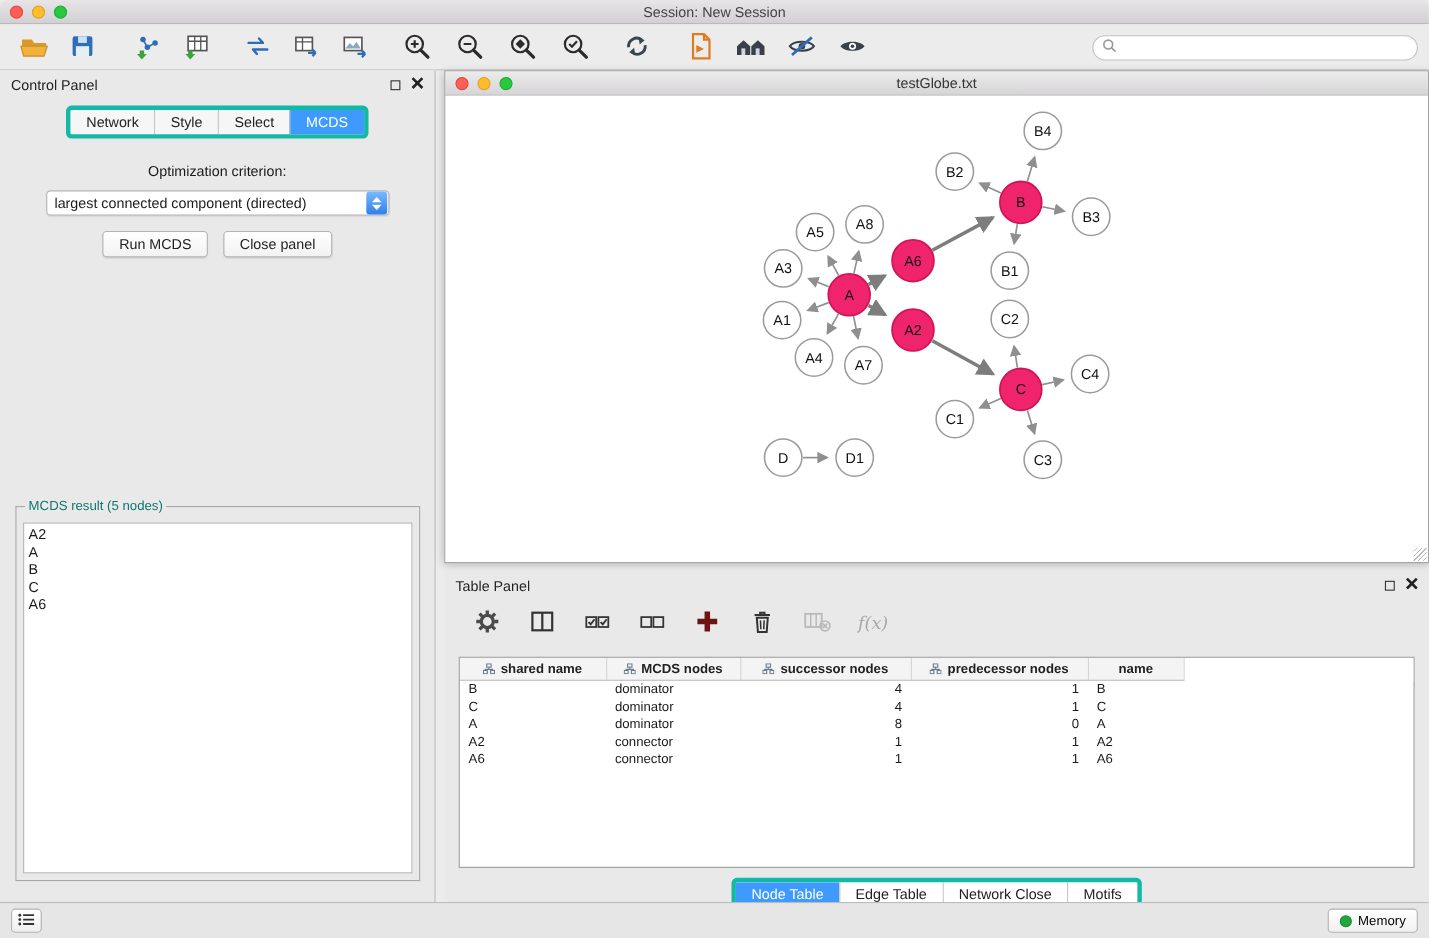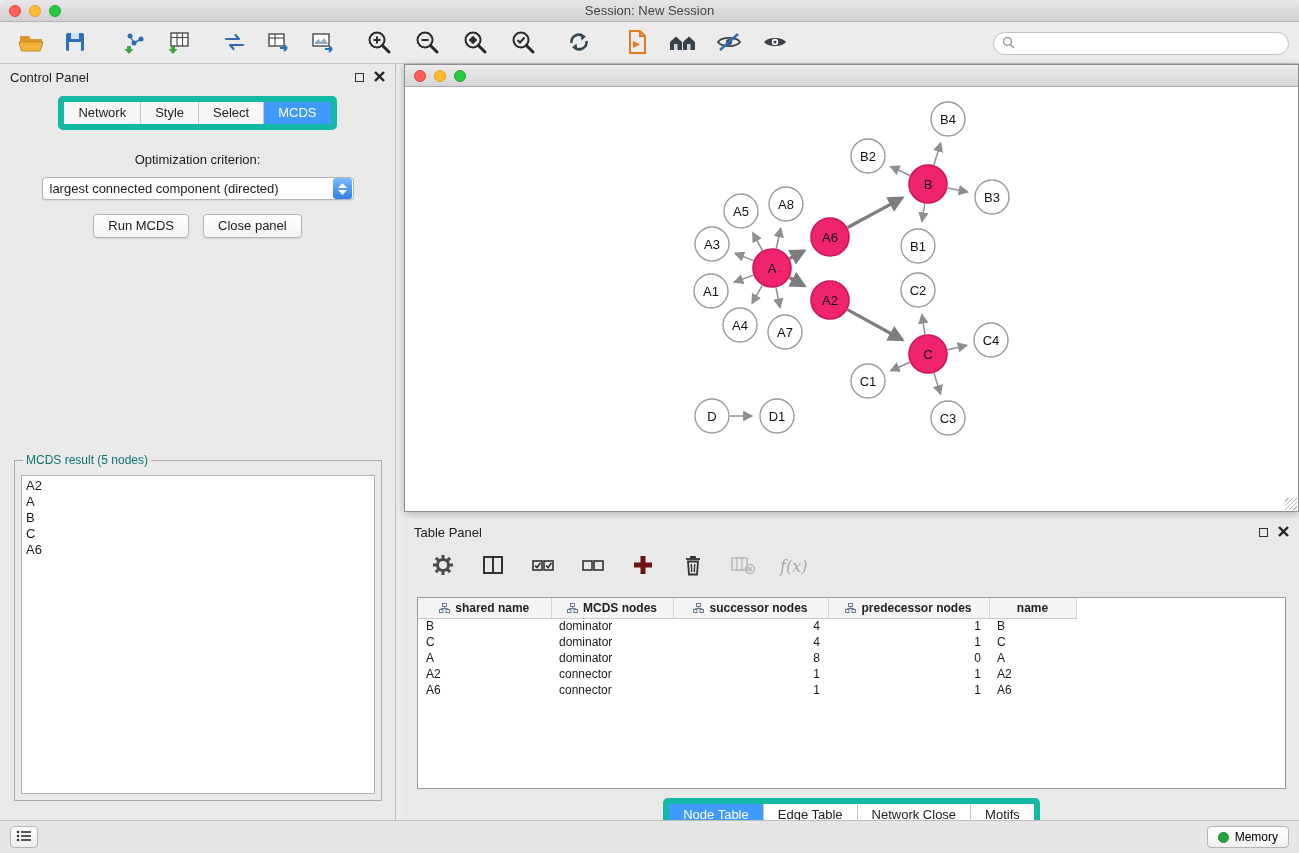--- a/index.html
+++ b/index.html
@@ -29,21 +29,21 @@
   
   .control-panel { position:absolute; top:64px; left:0; width:396px; height:756px;
     background:#e9e9e9; border-right:1px solid #bdbdbd; }
   .panel-header { height:26px; display:flex; align-items:center; padding:0 10px; }
   .panel-header .ph-title { font-size:13px; color:#222; flex:1; }
   .ph-icons { display:flex; align-items:center; gap:10px; }
   .float-box { width:9px; height:9px; border:1.5px solid #333; display:inline-block; cursor:pointer; }
   .close-x { cursor:pointer; display:inline-block; }
 
   .cp-tabs { display:flex; justify-content:center; margin-top:6px; }
-  .seg { display:flex; border:6px solid #14b8a6; border-radius:5px; overflow:hidden; background:#f6f6f6; }
+  .seg { display:flex; border:4px solid #14b8a6; border-radius:5px; overflow:hidden; background:#f6f6f6; }
   .seg .seg-item { font-size:13px; padding:3px 14px 4px; border-left:1px solid #c6c6c6; cursor:pointer; color:#222; background:transparent; border-top:none; border-bottom:none; border-right:none; font-family:"Liberation Sans",sans-serif; }
   .seg .seg-item:first-child { border-left:none; }
   .seg .seg-item.active { background:#3e9bfd; color:#fff; }
 
   .opt-label { text-align:center; font-size:13px; margin-top:22px; }
   .cp-select { margin:10px auto 0; width:312px; height:23px; background:#fff;
     border:1px solid #b4b4b4; border-radius:4px; display:flex; align-items:center; cursor:pointer;
     box-shadow:0 1px 1px rgba(0,0,0,.08); }
   .cp-select .sel-text { flex:1; font-size:13px; padding-left:7px; white-space:nowrap; overflow:hidden; }
   .cp-select .stepper { width:19px; height:21px; border-radius:3px; margin-right:1px;
@@ -311,20 +311,21 @@
   </fieldset>
 </div>
 
 <div class="net-window">
   <div class="net-titlebar">
     <div class="lights">
       <span class="light red"></span>
       <span class="light yellow"></span>
       <span class="light green"></span>
     </div>
+    <span class="title">testGlobe.txt</span>
   </div>
   <div class="net-canvas">
     <svg id="graph-svg" width="893" height="424" viewBox="0 0 893 424">
       <defs>
         <marker id="arrow-thin" viewBox="0 0 10 10" refX="8.5" refY="5" markerWidth="7" markerHeight="7" orient="auto">
           <path d="M0 0L10 5L0 10z" fill="#8f8f8f"></path>
         </marker>
         <marker id="arrow-thick" viewBox="0 0 10 10" refX="8.5" refY="5" markerWidth="5.2" markerHeight="5.2" orient="auto">
           <path d="M0 0L10 5L0 10z" fill="#7d7d7d"></path>
         </marker>

